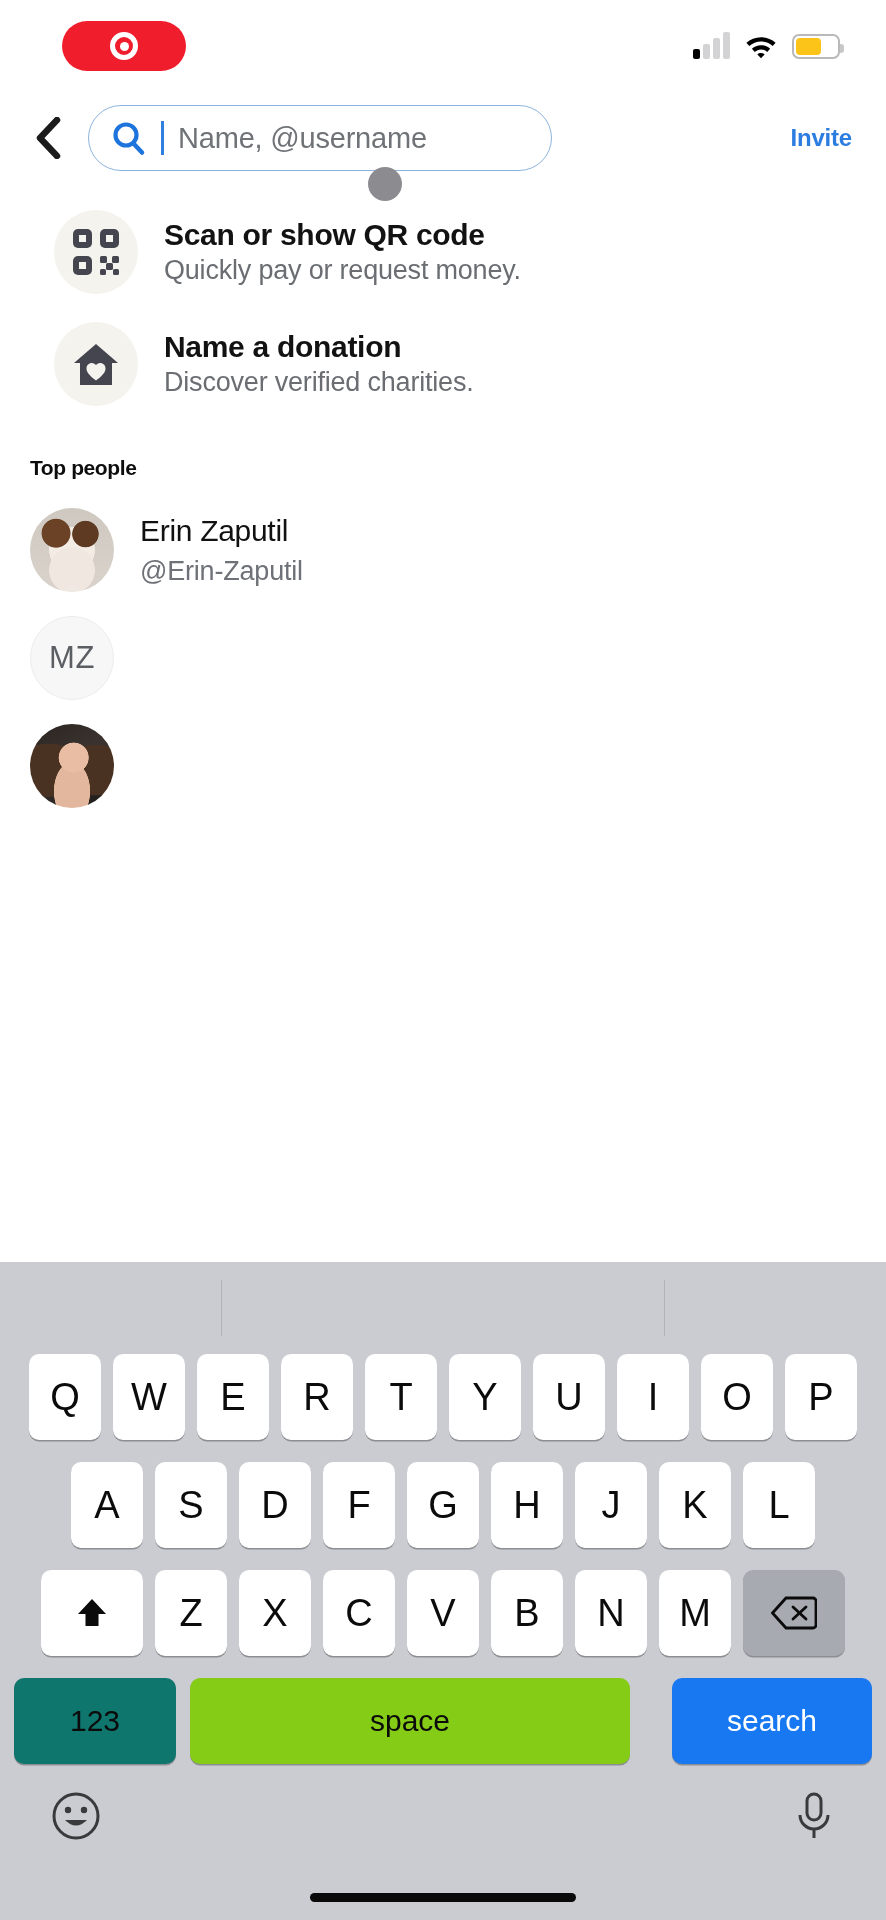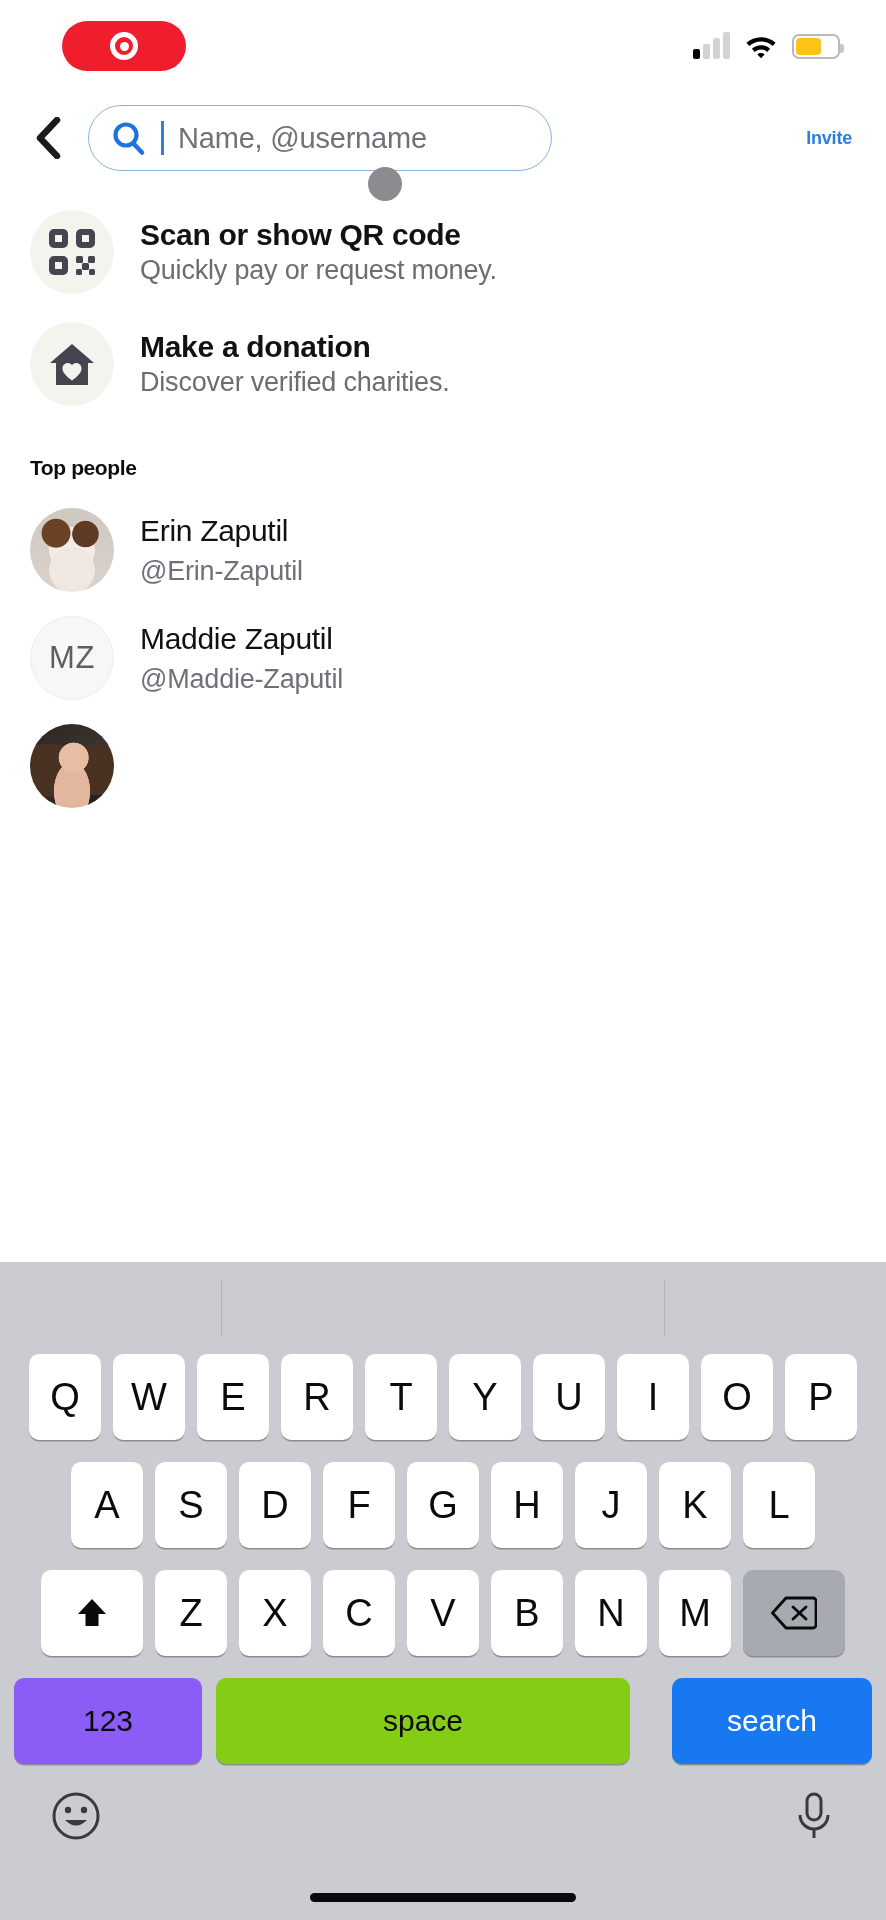--- a/index.html
+++ b/index.html
@@ -66,30 +66,30 @@
     display:flex; align-items:center; padding: 16px 22px; gap: 14px;
     background: #fff; max-width: 464px;
   }
   .search-icon-wrap { flex:none; display:flex; align-items:center; }
   .caret { width:3px; height:34px; background:#2f7fe0; flex:none; }
   .placeholder {
     font-size: 29px; color:#6f7276; letter-spacing:-0.2px;
     white-space:nowrap; overflow:hidden;
   }
   .invite-btn {
-    margin-left:auto; color:#2b7de0; font-size:18px; font-weight:700;
+    margin-left:auto; color:#2b7de0; font-size:24px; font-weight:700;
     padding-right: 8px; cursor:pointer; letter-spacing:-0.2px;
   }
   .drag-handle {
     position:absolute; left: 368px; top: 75px;
     width: 34px; height: 34px; border-radius:50%; background:#8b8b90;
   }
 
   
-  .actions { padding-top: 12px; }
+  .actions { padding-top: 12px; padding-left: 24px; }
   .action-row {
     display:flex; align-items:center; gap: 26px;
     padding: 14px 30px; cursor:pointer;
   }
   .action-icon-circle {
     width: 84px; height: 84px; border-radius:50%;
     background:#f5f3ee; flex:none;
     display:flex; align-items:center; justify-content:center;
   }
   .action-text { display:flex; flex-direction:column; gap:3px; }
@@ -163,21 +163,21 @@
     box-shadow: 0 1.5px 0 rgba(0,0,0,0.30);
     display:flex; align-items:center; justify-content:center;
     font-size: 38px; color:#0b0b0b; cursor:pointer;
     height: 86px; width: 72px; font-weight: 400;
   }
   .kb-row.r2 { padding: 0 36px; }
   .kb-row.r3 { padding: 0 0px; }
   .key.wide { width: 102px; background:#a8aab2; }
   .key.shift { width: 102px; background:#ffffff; }
   .kb-row.r4 { gap: 14px; padding: 0 7px; }
-  .key.num { width: 188px; background:#8b5cf6; font-size:30px; }
+  .key.num { width: 162px; background:#0f766e; font-size:30px; }
   .key.space { flex: 1 1 auto; background:#84cc16; font-size:30px; }
   .key.search { width: 200px; background:#1778f2; color:#fff; font-size:30px;margin-left:28px; }
   .kb-bottom {
     height: 108px; display:flex; align-items:center;
     justify-content:space-between; padding: 0 50px;
   }
   .home-indicator {
     position:absolute; bottom: 18px; left:50%; transform:translateX(-50%);
     width: 266px; height: 9px; border-radius: 6px; background:#0a0a0a;
   }
@@ -261,45 +261,41 @@
     </div>
 
     <div class="action-row">
       <div class="action-icon-circle">
         <svg width="50" height="50" viewBox="0 0 50 50">
           <path d="M25 5 L47 24 L41 24 L41 46 L9 46 L9 24 L3 24 Z" fill="#45454f"></path>
           <path d="M25 41.5c-6.5-4.8-9.5-8.2-9.5-12 0-3.1 2.4-5.4 5.3-5.4 2 0 3.4 1 4.2 2.2.8-1.2 2.2-2.2 4.2-2.2 2.9 0 5.3 2.3 5.3 5.4 0 3.8-3 7.2-9.5 12z" fill="#f5f3ee"></path>
         </svg>
       </div>
       <div class="action-text">
-        <div class="action-title">Make a donation</div>
+        <div class="action-title">Name a donation</div>
         <div class="action-sub">Discover verified charities.</div>
       </div>
     </div>
   </div>
 
   <div class="section-title">Top people</div>
 
   <div>
 
     <div class="person-row">
       <div class="avatar ph-dog"></div>
       <div class="person-text">
         <div class="person-name">Erin Zaputil</div>
         <div class="person-handle">@Erin-Zaputil</div>
       </div>
     </div>
 
     <div class="person-row">
       <div class="avatar initials">
         <span>MZ</span>
-      </div>
-      <div class="person-text">
-        <div class="person-name">Maddie Zaputil</div>
-        <div class="person-handle">@Maddie-Zaputil</div>
       </div>
     </div>
 
     <div class="person-row">
       <div class="avatar ph-olivia"></div>
     </div>
 
 
   </div>
 

